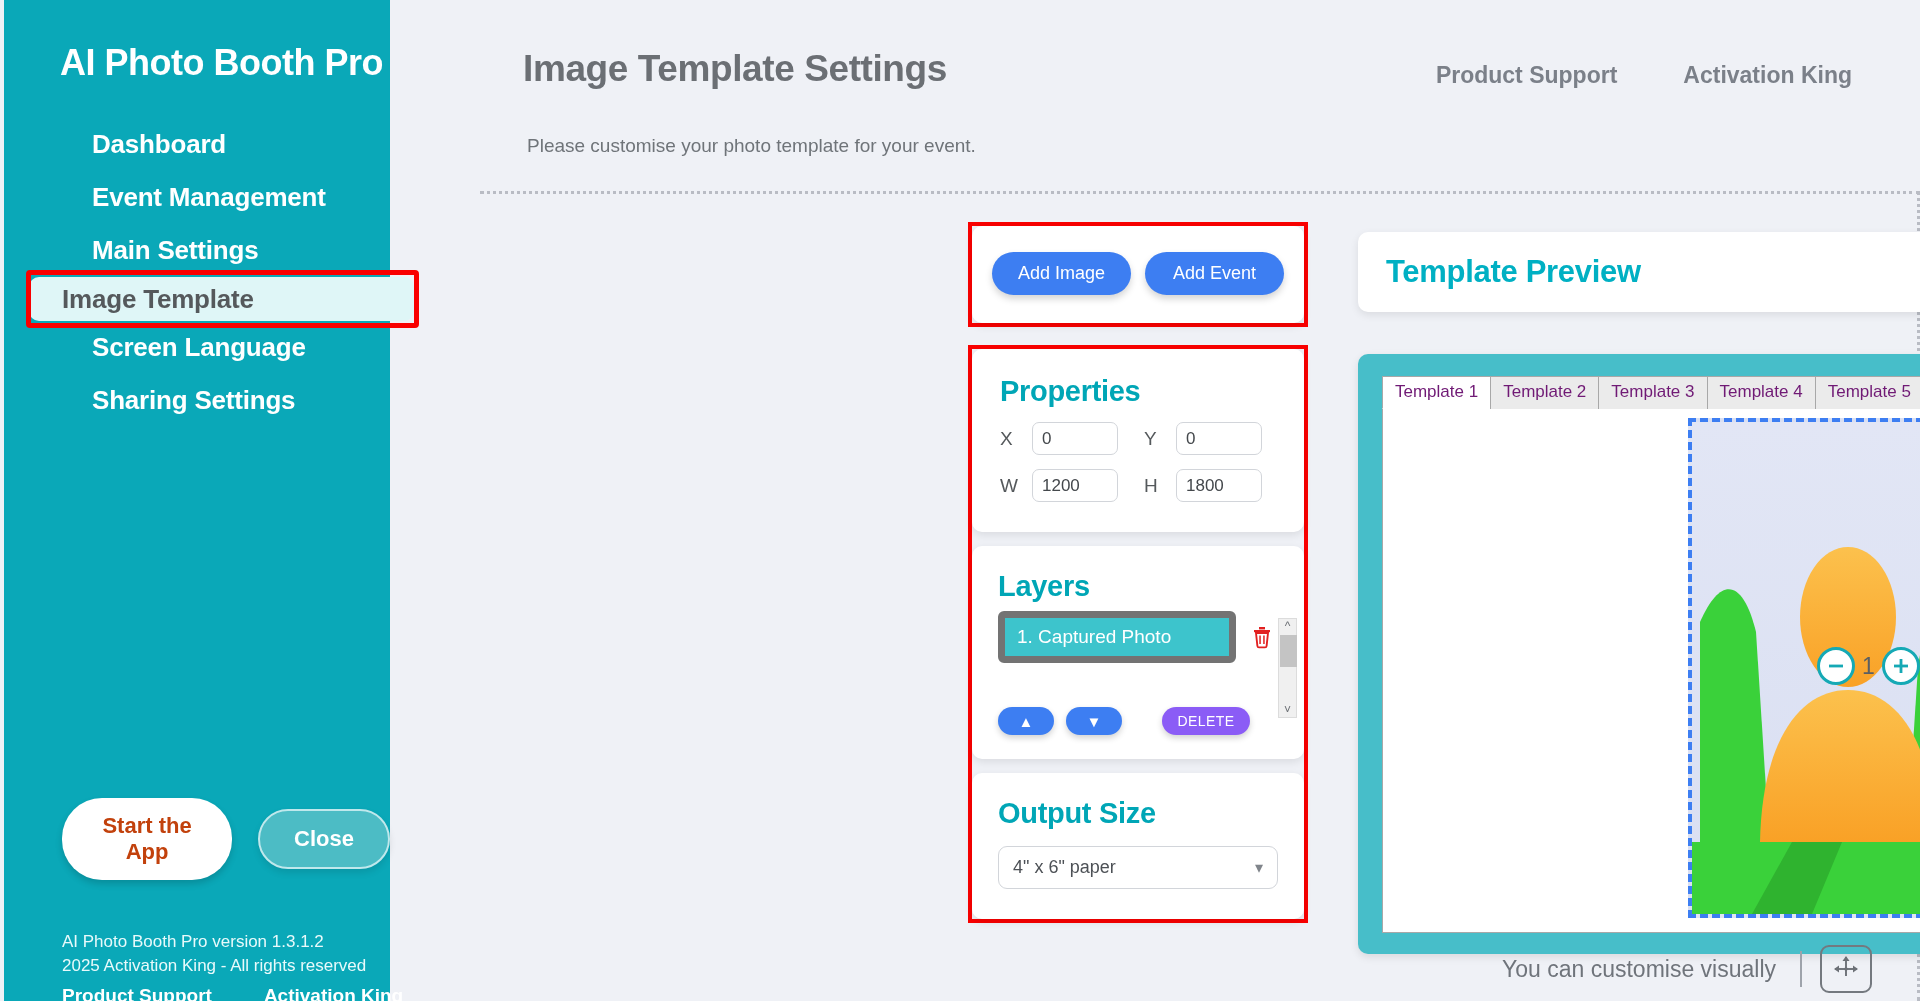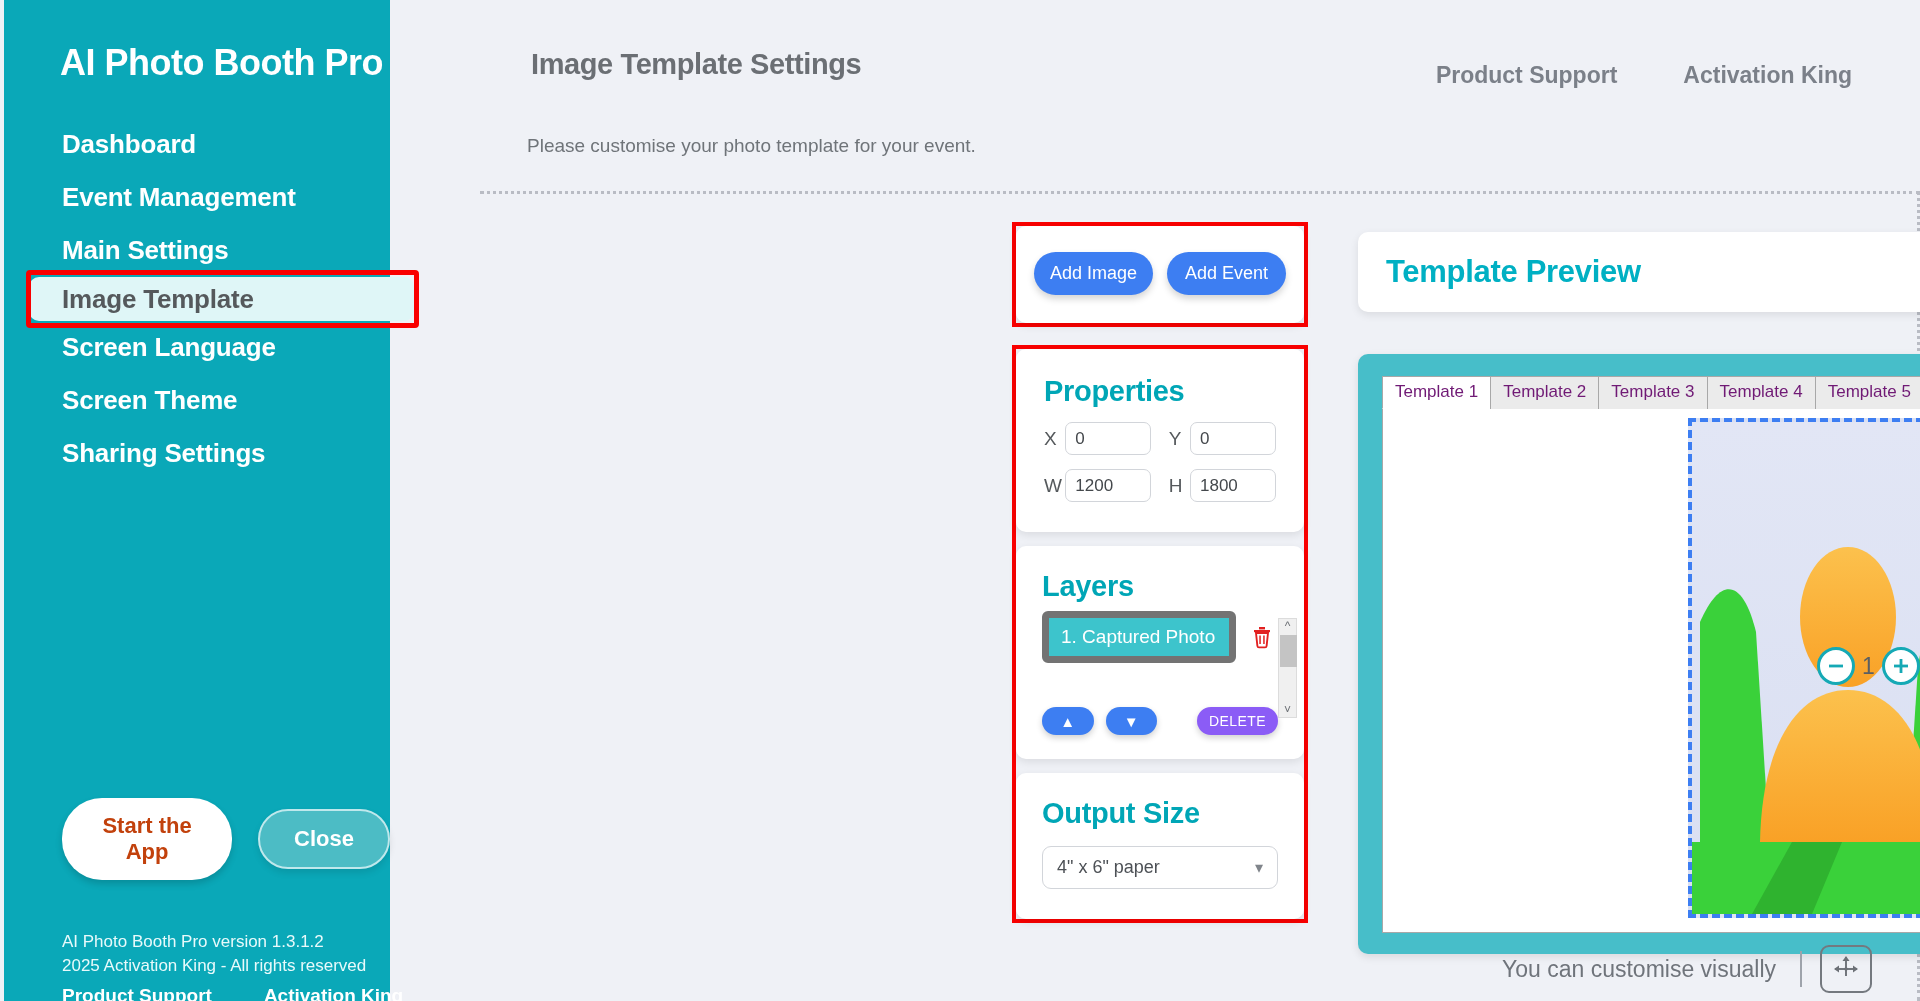--- a/index.html
+++ b/index.html
@@ -29,20 +29,21 @@
   .nav-item {
     position: relative;
     height: 53px;
     display: flex; align-items: center;
     padding-left: 58px;
     font-size: 26px; font-weight: bold;
     color: #ffffff;
     letter-spacing: -0.2px;
     white-space: nowrap;
     cursor: pointer;
+    margin-left: 30px;
   }
   .nav-item.active {
     background: #dff6f7;
     color: #55595c;
     margin: 0 40px 0 25px;
     padding-left: 33px;
     border-radius: 10px;
     height: 44px;
   }
   .nav-item-wrap { position: relative; }
@@ -92,22 +93,22 @@
   }
   .side-links span { cursor: pointer; }
 
   
   .main {
     position: absolute; left: 450px; top: 0;
     width: 1470px; height: 1001px;
     background: #eff1f6;
   }
   .page-title {
-    position: absolute; left: 81px; top: 48px;
-    font-size: 29px; font-weight: bold;
+    position: absolute; left: 73px; top: 48px;
+    font-size: 37px; font-weight: bold;
     color: #6b6f74;
     letter-spacing: -0.4px;
   }
   .page-subtitle {
     position: absolute; left: 77px; top: 135px;
     font-size: 19px; color: #6f7479;
   }
   .top-links {
     position: absolute; right: 68px; top: 62px;
     display: flex; gap: 66px;
@@ -129,21 +130,20 @@
 
   
   .tool-col {
     position: absolute; left: 518px; top: 222px;
     width: 340px;
   }
   .redbox {
     position: relative;
     border: 4px solid #f90000;
     margin-bottom: 18px;
-    margin-left: 44px;
   }
   .card {
     background: #ffffff;
     border-radius: 10px;
     box-shadow: 0 3px 8px rgba(0,0,0,0.09);
   }
   .card-h {
     font-size: 29px; font-weight: bold;
     color: #00a6b6; letter-spacing: -0.3px;
     margin-bottom: 8px;
@@ -315,21 +315,20 @@
 
   <div class="nav">
     <div class="nav-item">Dashboard</div>
     <div class="nav-item">Event Management</div>
     <div class="nav-item">Main Settings</div>
     <div class="nav-item-wrap">
       <div class="nav-item active">Image Template</div>
       <div class="nav-highlight"></div>
     </div>
     <div class="nav-item">Screen Language</div>
-    <div class="nav-item">Screen Theme</div>
     <div class="nav-item">Sharing Settings</div>
   </div>
 
   <div class="side-buttons">
     <button class="btn-start">Start the App</button>
     <button class="btn-close">Close</button>
   </div>
 
   <div class="side-footer">
     <div>AI Photo Booth Pro version 1.3.1.2</div>

